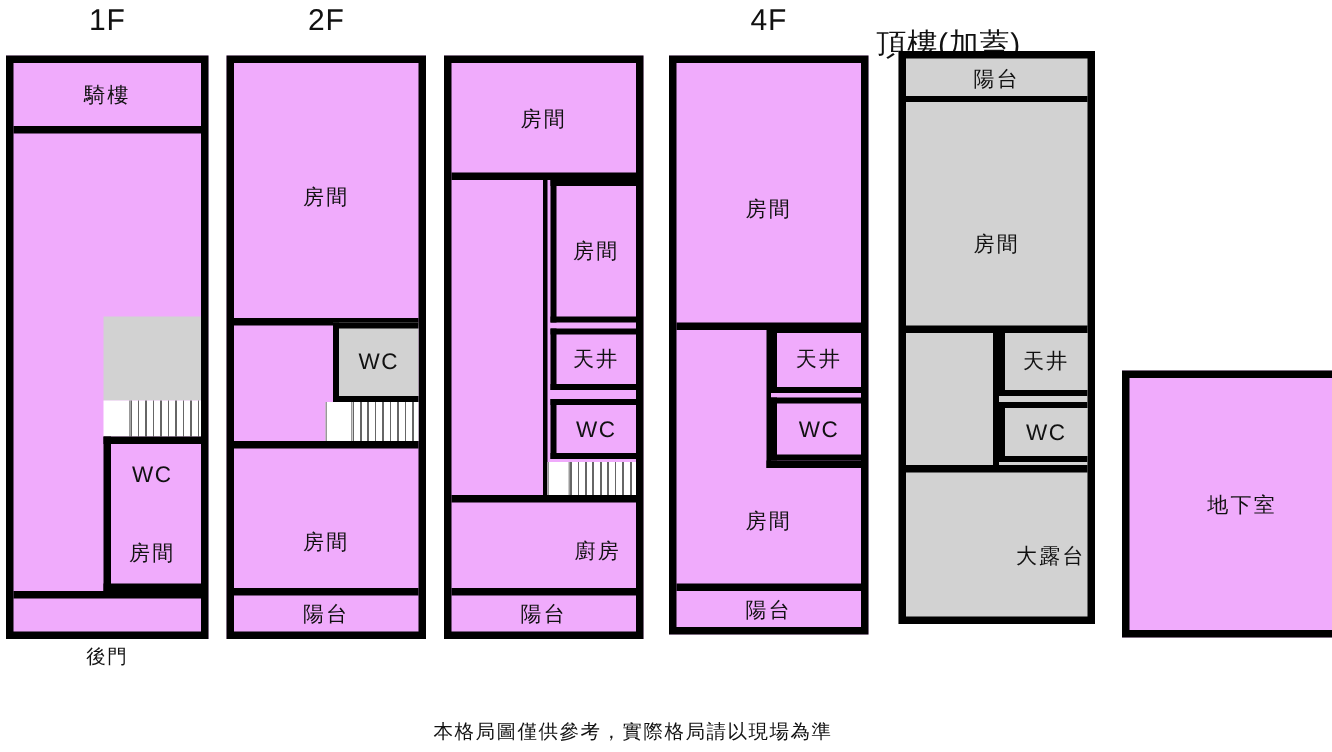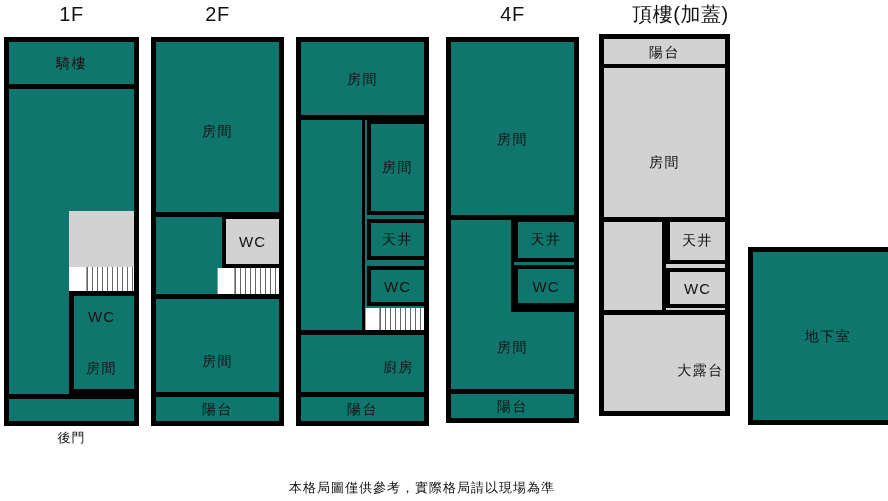--- a/index.html
+++ b/index.html
@@ -17,21 +17,21 @@
     color:var(--txt);
     overflow:hidden;
   }
   .floor-title{
     position:absolute;top:5px;height:18px;line-height:18px;
     text-align:center;font-size:20px;letter-spacing:0.5px;
   }
   .floor{
     position:absolute;
     border:5px solid var(--wall);
-    background:#0f766e;
+    background:#f0abfc;
     box-sizing:border-box;
   }
   .floor.gray{background:var(--fill);}
   .room-label{
     position:absolute;height:20px;line-height:20px;
     text-align:center;font-size:14px;letter-spacing:1.5px;
     white-space:nowrap;
   }
   .room-label.latin{letter-spacing:1px;font-size:15px;}
   .wall-h{position:absolute;height:5px;background:var(--wall);}
@@ -59,21 +59,21 @@
   }
 </style>
 </head>
 <body>
 
 <div id="canvas">
 
   <div class="floor-title" style="left:4px;width:135px;">1F</div>
   <div class="floor-title" style="left:151px;width:133px;">2F</div>
   <div class="floor-title" style="left:446px;width:133px;">4F</div>
-  <div class="floor-title" style="left:615px;width:131px;">頂樓(加蓋)</div>
+  <div class="floor-title" style="left:567px;width:131px;margin-top:16px;">頂樓(加蓋)</div>
 
   <div class="floor" style="left:4px;top:37px;width:135px;height:389px;">
     <div class="band" style="height:47px;">
       <span class="room-label">騎樓</span>
     </div>
     <div class="gray-fill" style="left:60px;top:169px;width:65px;height:56px;"></div>
     <div class="stairs" style="left:60px;top:225px;width:65px;height:24px;">
       <div class="hatch" style="width:47px;"></div>
     </div>
     <div class="box" style="left:60px;top:249px;width:65px;height:103px;border-width:5px;"></div>

